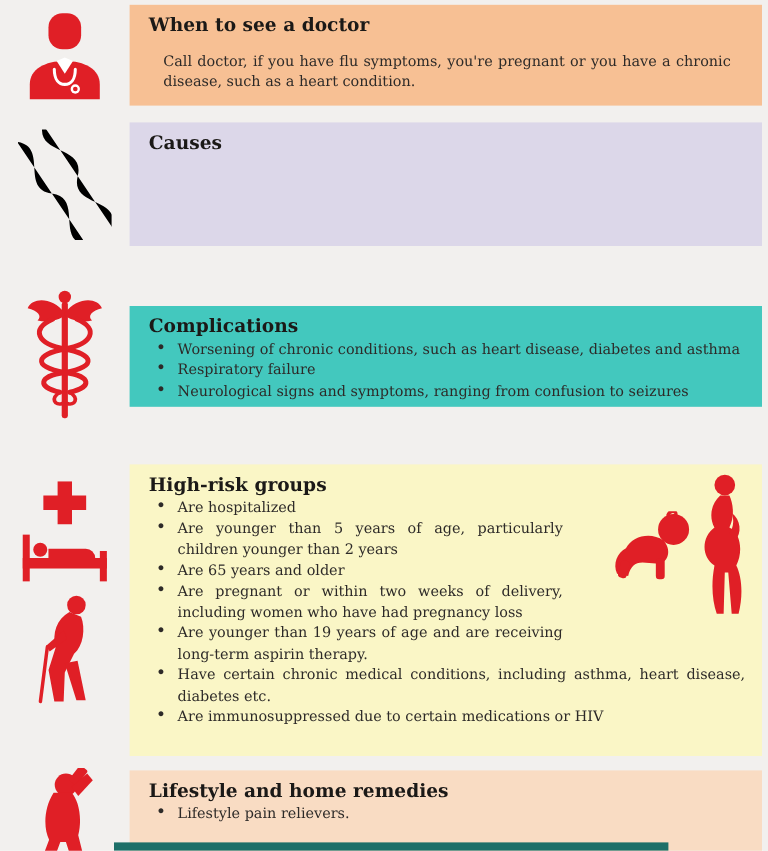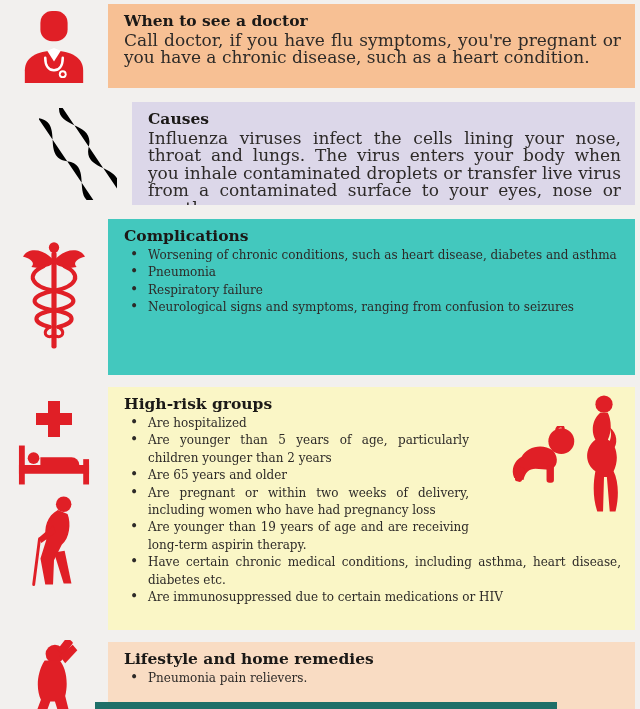--- a/index.html
+++ b/index.html
@@ -21,31 +21,31 @@
     flex-direction:column;justify-content:flex-start;
     padding-top:14px;gap:6px;
   }
   .panel{
     flex:1;margin-right:5px;
     padding:7px 14px 4px 16px;
     box-sizing:border-box;
     overflow:hidden;
   }
   .r1{height:84px;margin-bottom:14px;}
-  .r2{height:103px;margin-bottom:14px;padding-left:24px;}
-  .r3{height:156px;margin-bottom:12px;}
+  .r2{height:103px;margin-bottom:14px;}
+  .r3{height:156px;margin-bottom:12px;align-items:center;}
   .r4{height:243px;margin-bottom:12px;justify-content:center;}
   .r5{height:79px;border-bottom:1px solid var(--divider,#c9c5c2);}
   .sec-title{
     font-weight:bold;color:var(--heading,#1b1917);
     font-size:15.5px;line-height:20px;margin:0 0 1px 0;
   }
   .sec-body{
-    margin:0;color:var(--ink,#2d2a28);
-    font-size:17px;line-height:17.4px;text-align:justify;
+    margin:12px;color:var(--ink,#2d2a28);
+    font-size:12px;line-height:17.4px;text-align:justify;
   }
   ul.bullets{
     list-style:none;margin:0;padding:0;
     color:var(--ink,#2d2a28);
     font-size:12px;line-height:17.4px;
   }
   ul.bullets li{
     position:relative;padding-left:24px;text-align:justify;
   }
   ul.bullets li::before{
@@ -92,41 +92,39 @@
       <svg width="78" height="92" viewBox="0 0 78 92">
         <g transform="rotate(-34 39 46)">
           <path class="rline" stroke-width="7" d="M26 -6 C46 12 6 28 26 46 C46 64 6 80 26 98"></path>
           <path class="rline" stroke-width="7" d="M52 -6 C32 12 72 28 52 46 C32 64 72 80 52 98"></path>
           <path class="rline" stroke-width="4.5" d="M31 14h16 M29 22h20 M31 30h16 M31 60h16 M29 68h20 M31 76h16"></path>
         </g>
       </svg>
     </div>
     <div class="panel" style="background-color: rgb(220, 215, 233);">
       <h2 class="sec-title">Causes</h2>
-      <p class="sec-body">Influenza viruses infect the cells lining your nose, throat and lungs. The virus enters your body when you inhale contaminated droplets or transfer live virus from a contaminated surface to your eyes, nose or mouth.</p>
     </div>
   </div>
 
   <div class="row r3">
     <div class="icon-col">
       <svg class="ico" width="66" height="118" viewBox="0 0 64 112">
         <circle cx="32" cy="8" r="5"></circle>
         <rect x="29.5" y="12" width="5" height="94" rx="2"></rect>
         <path d="M32 21 C22 8 6 8 2 17 C10 19 14 23 10 27 C18 29 27 27 32 23z"></path>
         <path d="M32 21 C42 8 58 8 62 17 C54 19 50 23 54 27 C46 29 37 27 32 23z"></path>
         <path class="rline" stroke-width="4" d="M22 26 C4 34 10 46 32 50 C54 54 60 64 32 69 C10 72 10 81 28 85"></path>
         <path class="rline" stroke-width="4" d="M42 26 C60 34 54 46 32 50 C10 54 4 64 32 69 C54 72 54 81 36 85"></path>
         <path class="rline" stroke-width="3" d="M28 85 C20 90 24 96 30 94 M36 85 C44 90 40 96 34 94"></path>
       </svg>
     </div>
     <div class="panel" style="background-color: rgb(67, 200, 190);">
       <h2 class="sec-title">Complications</h2>
       <ul class="bullets">
           <li>Worsening of chronic conditions, such as heart disease, diabetes and asthma</li>
-          <li>Pneumonia</li>
           <li>Respiratory failure</li>
           <li>Neurological signs and symptoms, ranging from confusion to seizures</li>
         </ul>
     </div>
   </div>
 
   <div class="row r4">
     <div class="icon-col stacked">
       <svg class="ico" width="36" height="36" viewBox="0 0 36 36">
         <path d="M12 0h12v12h12v12H24v12H12V24H0V12h12z"></path>
@@ -179,19 +177,19 @@
       <svg class="ico" width="62" height="84" viewBox="0 0 64 90">
         <circle cx="33" cy="15" r="10"></circle>
         <rect x="40" y="-2" width="9" height="17" rx="2" transform="rotate(38 44 6)"></rect>
         <path d="M38 17 L52 5 57 11 44 25z"></path>
         <path d="M22 22 C13 36 13 54 18 64 L9 88 h11 L28 66 h5 L40 88 h11 L44 60 C48 44 44 28 38 22z"></path>
       </svg>
     </div>
     <div class="panel" style="background-color: rgb(249, 220, 195);">
       <h2 class="sec-title">Lifestyle and home remedies</h2>
       <ul class="bullets">
-          <li>Pneumonia pain relievers.</li>
+          <li>Lifestyle pain relievers.</li>
         </ul>
     </div>
   </div>
 
   <div class="footer-bar"></div>
 </div>
 
 </body></html>

